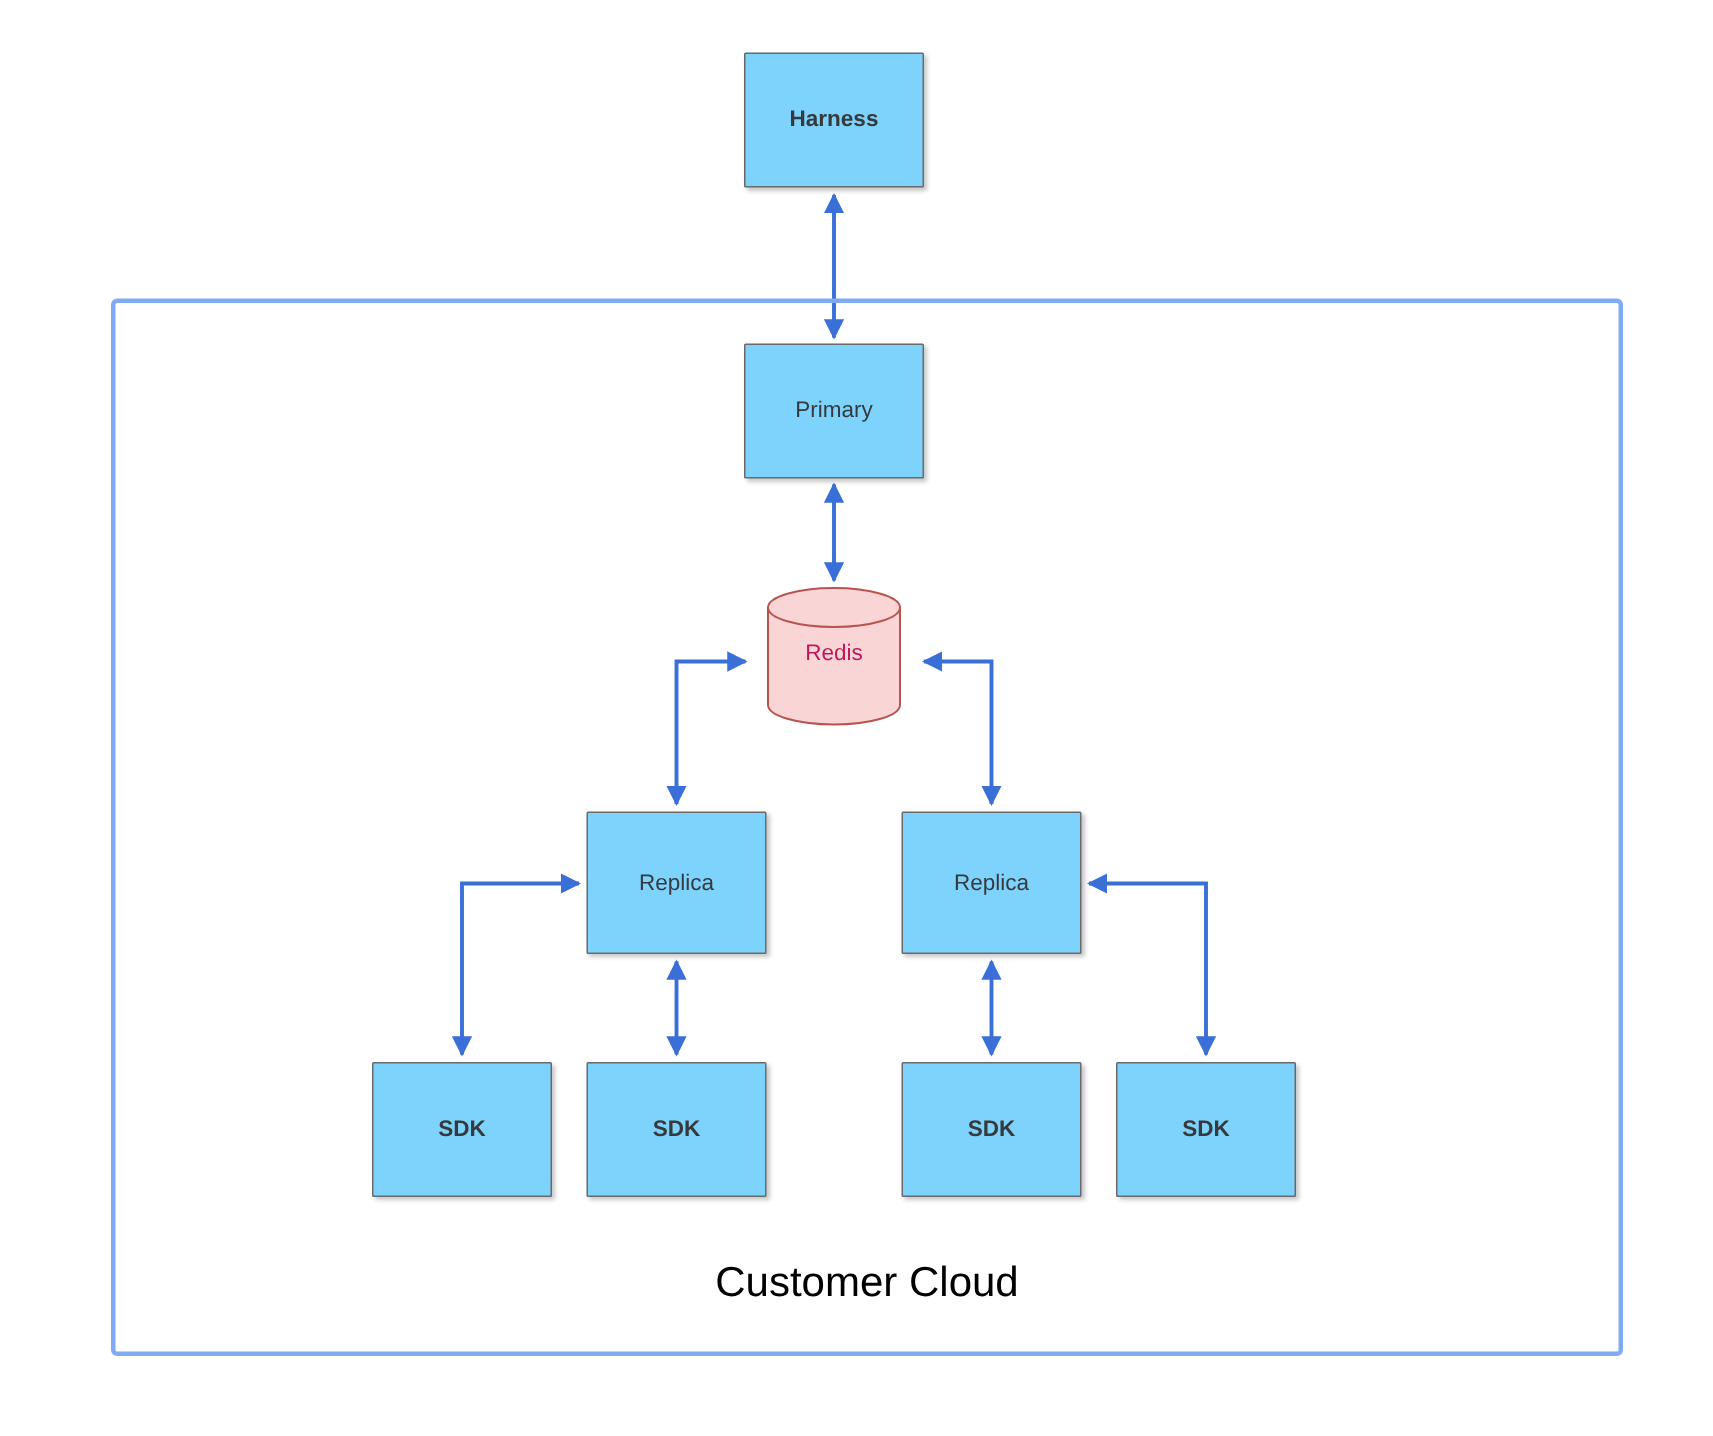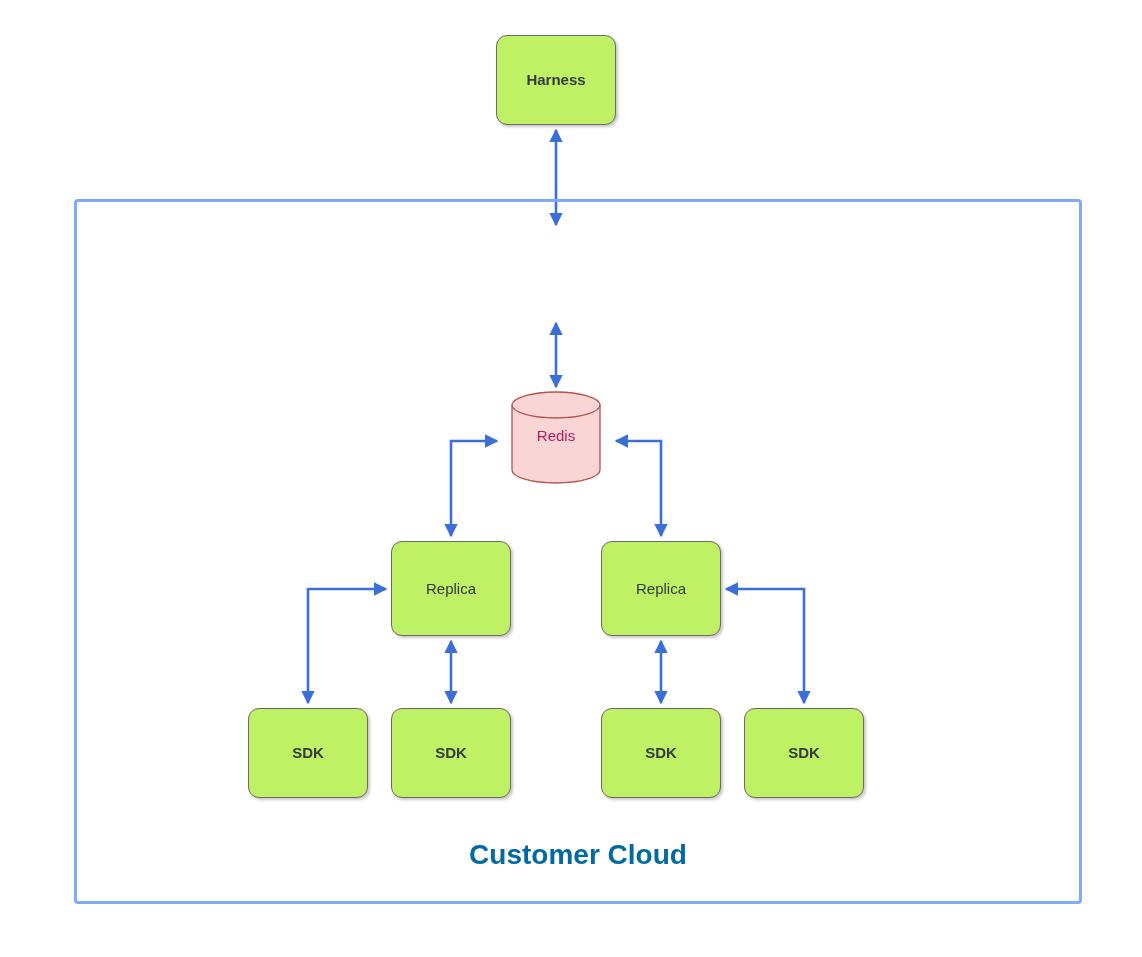--- a/index.html
+++ b/index.html
@@ -34,41 +34,41 @@
     display: flex;
     align-items: center;
     justify-content: center;
     text-align: center;
     color: #36393d;
     font-size: 15px;
     line-height: 1.2;
     z-index: 3;
   }
   .box {
-    background: #bef264;
+    background: #7dd3fc;
     border: 1px solid #6a6a6a;
-    border-radius: 11px;
+    border-radius: 1px;
     box-shadow: 2px 2px 3px rgba(0,0,0,0.22);
   }
   .box.bold { font-weight: bold; }
 
   .cloud-container {
     position: absolute;
     box-sizing: border-box;
     border: 3px solid #80aaf5;
     border-radius: 4px;
     background: transparent;
     z-index: 1;
   }
   .cloud-label {
     position: absolute;
     text-align: center;
     font-size: 28px;
-    font-weight: bold;
-    color: #0369a1;
+    font-weight: normal;
+    color: #000000;
     z-index: 2;
   }
   .cylinder {
     position: absolute;
     z-index: 3;
   }
   .cyl-label {
     position: absolute;
     left: 0;
     width: 100%;
@@ -112,20 +112,23 @@
       <line x1="661" y1="641" x2="661" y2="703" marker-start="url(#arrowStart)" marker-end="url(#arrowEnd)"></line>
 
       <path d="M 726 589 L 804 589 L 804 703" marker-start="url(#arrowStart)" marker-end="url(#arrowEnd)"></path>
     </g>
   </svg>
 
   <div class="node box bold" id="node-harness" style="left: 496px; top: 35px; width: 120px; height: 90px;">
     <span>Harness</span>
   </div>
 
+  <div class="node box" id="node-primary" style="left: 496px; top: 229px; width: 120px; height: 90px;">
+    <span>Primary</span>
+  </div>
 
   <div class="cylinder" id="node-redis" style="left: 511px; top: 391px; width: 90px; height: 93px;">
     <svg width="90" height="93" viewBox="0 0 90 93" xmlns="http://www.w3.org/2000/svg">
       <path d="M 1 14 L 1 79 A 44 13 0 0 0 89 79 L 89 14 Z" fill="#f9d6d5" stroke="#b85450" stroke-width="1.3"></path>
       <ellipse cx="45" cy="14" rx="44" ry="13" fill="#f9d6d5" stroke="#b85450" stroke-width="1.3"></ellipse>
     </svg>
     <div class="cyl-label" style="top:36px;">Redis</div>
   </div>
 
   <div class="node box" id="node-replica-left" style="left: 391px; top: 541px; width: 120px; height: 95px;">

